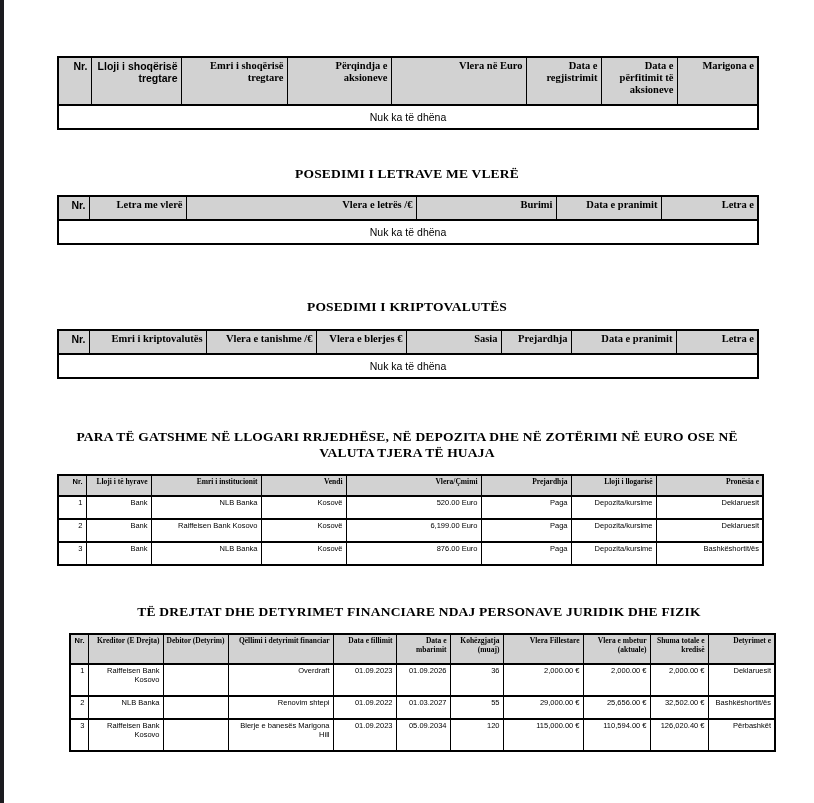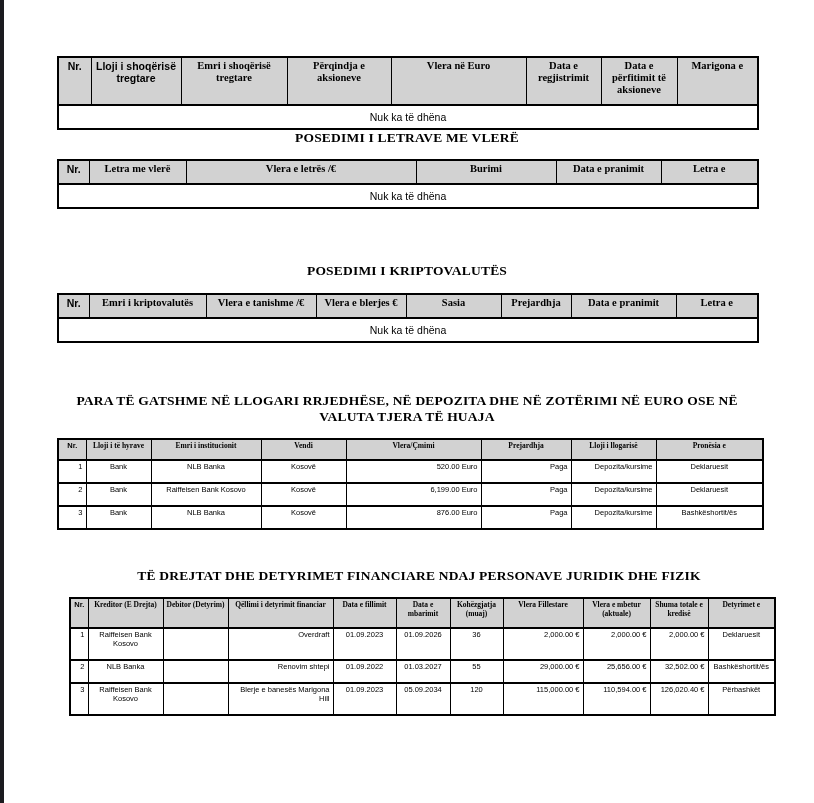--- a/index.html
+++ b/index.html
@@ -43,21 +43,21 @@
   }
   table.doc-table th, table.doc-table td {
     border: 1px solid #000000;
     overflow: hidden;
     word-wrap: break-word;
   }
   table.doc-table { border: 2px solid #000000; }
   table.doc-table thead th {
     background: #d2d2d2;
     vertical-align: top;
-    text-align: center;
+    text-align: right;
     border-bottom: 2px solid #000000;
     font-weight: bold;
   }
   
   .lg table.doc-table { width: 700px; }
   .lg thead th {
     font-family: "Liberation Serif", serif;
     font-size: 10.5px;
     line-height: 1.15;
     padding: 2px 3px 8px 3px;
@@ -81,21 +81,21 @@
   .sm thead th.sans { font-family: "Liberation Sans", sans-serif; }
   .sm tbody td {
     font-family: "Liberation Sans", sans-serif;
     font-size: 7.5px;
     line-height: 1.2;
     vertical-align: top;
     padding: 1px 3px 11px 3px;
     border-bottom-width: 2px;
   }
   .sm tbody td.al-r { text-align: right; }
-  .sm tbody td.al-l { text-align: center; }
+  .sm tbody td.al-l { text-align: right; }
 </style>
 </head>
 <body>
 
 <div class="page-edge"></div>
 <div id="document-page">
     <div class="section lg" style="margin-top: 56px;">
       <table class="doc-table">
         <colgroup>
           <col style="width: 33px;">
@@ -119,21 +119,21 @@
             <th>Marigona e</th>
           </tr>
         </thead>
         <tbody>
           <tr class="empty-row">
             <td colspan="8">Nuk ka të dhëna</td>
           </tr>
         </tbody>
       </table>
     </div>
-    <div class="section lg" style="">
+    <div class="section lg" style="margin-top: 36px;">
       <div class="section-title">POSEDIMI I LETRAVE ME VLERË</div>
       <table class="doc-table">
         <colgroup>
           <col style="width: 31px;">
           <col style="width: 97px;">
           <col style="width: 230px;">
           <col style="width: 140px;">
           <col style="width: 105px;">
           <col style="width: 97px;">
         </colgroup>

